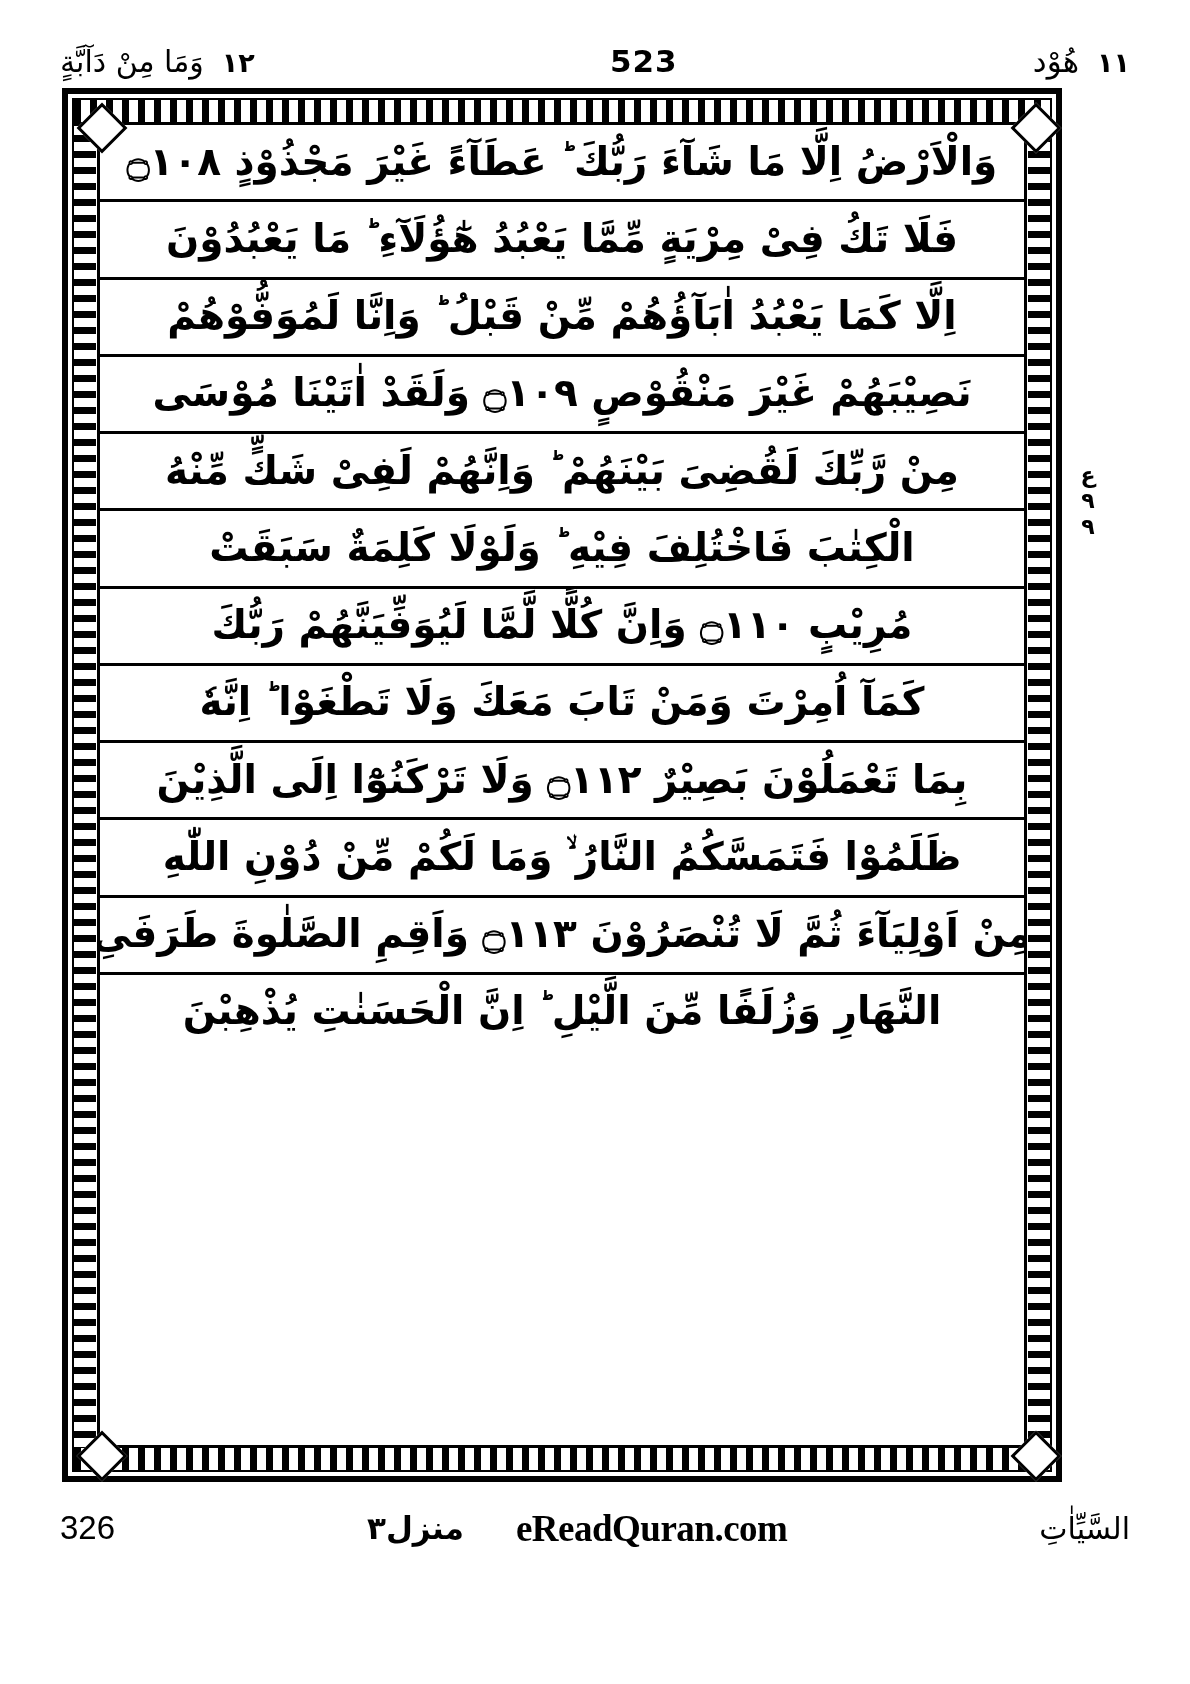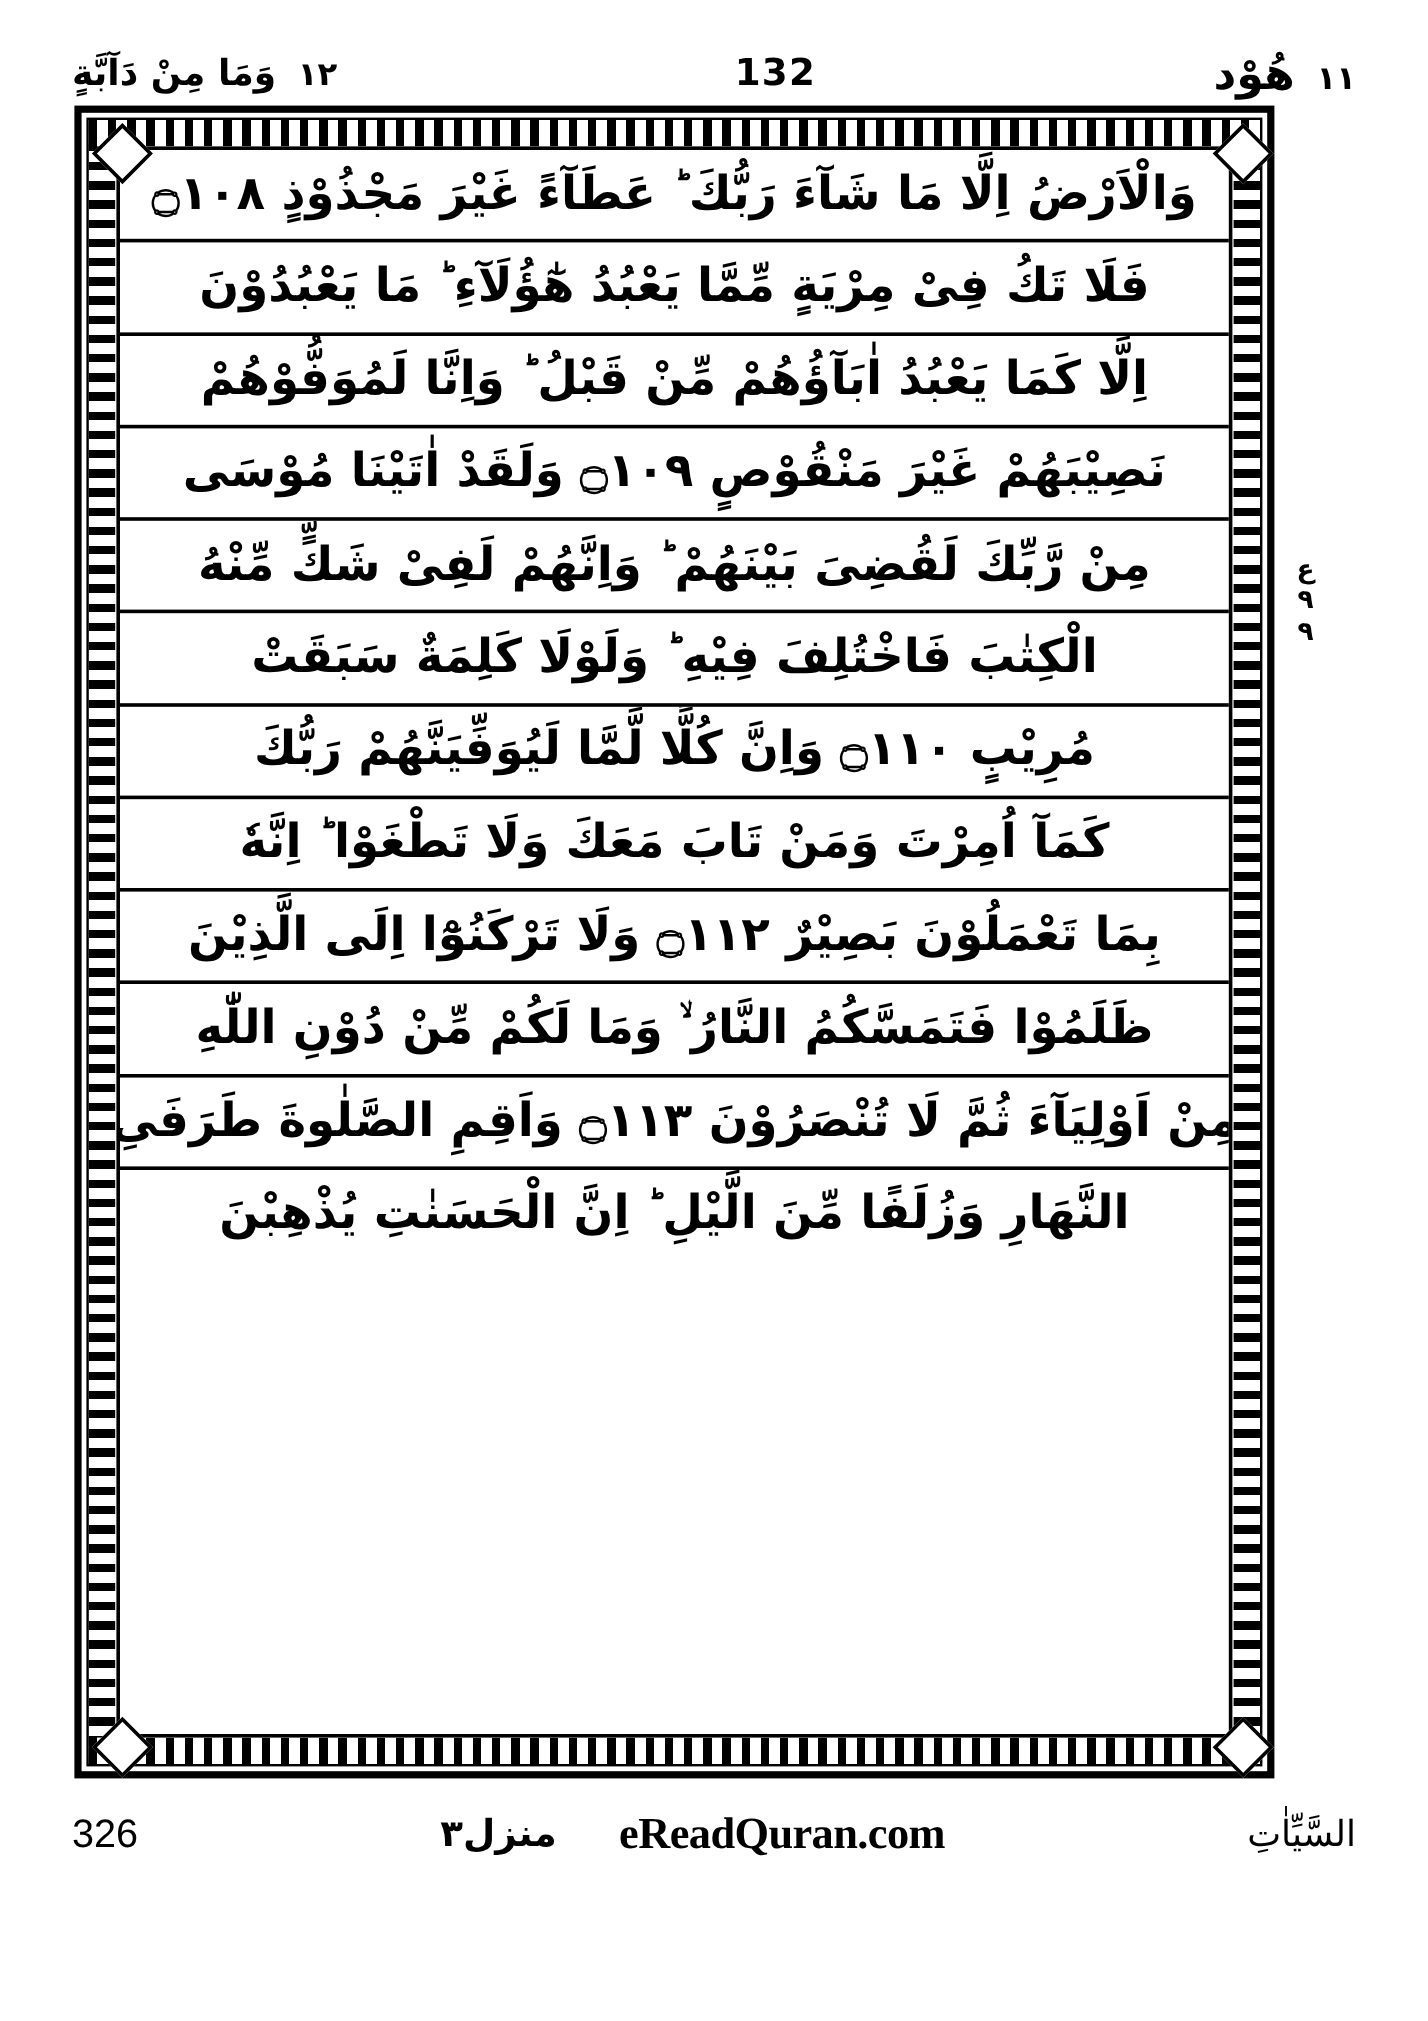--- a/index.html
+++ b/index.html
@@ -37,30 +37,30 @@
   }
   .hdr-right, .hdr-left, .hdr-center {
     display: flex;
     align-items: baseline;
     gap: 18px;
     white-space: nowrap;
   }
   .juz-name {
     font-family: "DejaVu Sans", sans-serif;
     font-size: 30px;
-    font-weight: bold;
+    font-weight: normal;
     letter-spacing: -1px;
   }
   .juz-num {
     font-size: 27px;
     font-weight: bold;
   }
   .surah-name {
-    font-size: 37px;
-    font-weight: bold;
+    font-size: 31px;
+    font-weight: normal;
   }
   .page-num-top {
     font-size: 31px;
     font-weight: bold;
     letter-spacing: 1px;
   }
 
   
   .frame-outer {
     position: absolute;
@@ -203,21 +203,21 @@
 <body>
 
 <div class="page">
 
   <div class="header">
     <div class="hdr-right">
       <span class="juz-num">١١</span>
       <span class="surah-name">هُوْد</span>
     </div>
     <div class="hdr-center">
-      <span class="page-num-top">132</span>
+      <span class="page-num-top">523</span>
     </div>
     <div class="hdr-left">
       <span class="juz-num">١٢</span>
       <span class="juz-name">وَمَا مِنْ دَآبَّةٍ</span>
     </div>
   </div>
 
   <div class="frame-outer"></div>
   <div class="frame-deco"></div>
   <div class="frame-inner"></div>

